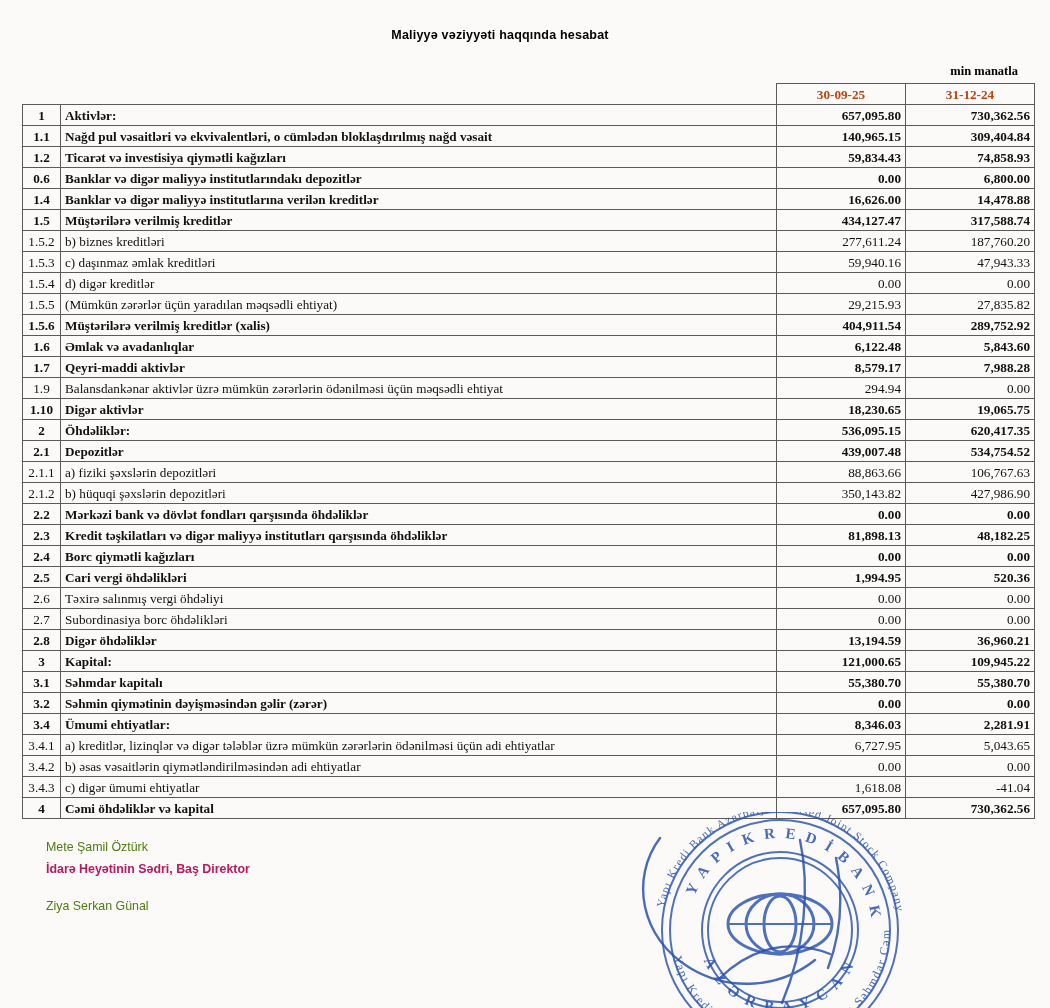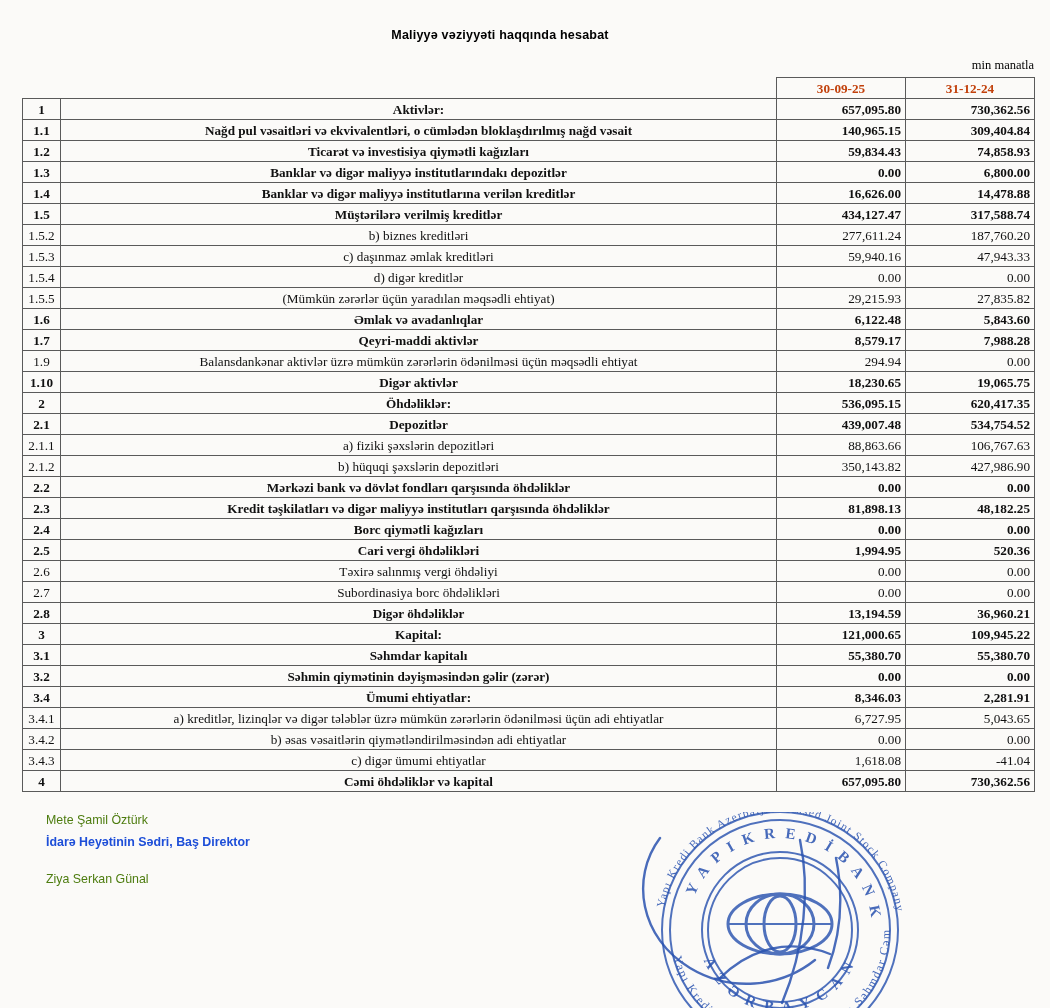--- a/index.html
+++ b/index.html
@@ -27,24 +27,24 @@
     font-weight: bold;
     font-size: 12.5px;
     letter-spacing: 0.2px;
     padding-top: 28px;
     padding-right: 50px;
     color: #000;
   }
   .units {
     text-align: right;
     font-family: "Liberation Serif", serif;
-    font-weight: normal;
+    font-weight: bold;
     font-size: 12.5px;
-    margin-top: 16px;
-    padding-right: 16px;
+    margin-top: 22px;
+    padding-right: 32px;
     color: #000;
   }
   table.fin {
     border-collapse: collapse;
     margin-top: 4px;
     margin-left: 22px;
     width: 1012px;
     table-layout: fixed;
   }
   table.fin td, table.fin th {
@@ -76,40 +76,40 @@
     font-weight: bold;
     font-size: 13px;
     color: #c2410c;
     height: 24px;
   }
   td.no {
     text-align: center;
     font-size: 12.6px;
   }
   td.name {
-    text-align: center;
+    text-align: left;
   }
   td.val {
     text-align: right;
     font-size: 12.8px;
     padding-right: 6px;
   }
   .bold { font-weight: bold; }
   .no.bold { font-weight: bold; }
 
   .signatures {
     margin-top: 18px;
     margin-left: 46px;
     font-family: "Liberation Sans", sans-serif;
     font-size: 12.4px;
     color: #3b3b46;
     line-height: 1.75;
   }
   .sig-name { color: #4d7c0f; }
-  .sig-title { color: #1d4ed8; font-weight: bold; }
+  .sig-title { color: #be185d; font-weight: bold; }
   .sig-gap { height: 16px; }
 
   
   .stamp {
     position: absolute;
     left: 640px;
     top: 812px;
     width: 300px;
     height: 196px;
     pointer-events: none;
@@ -161,21 +161,21 @@
           <td class="val bold">140,965.15</td>
           <td class="val bold">309,404.84</td>
         </tr>
         <tr>
           <td class="no bold">1.2</td>
           <td class="name bold">Ticarət və investisiya qiymətli kağızları</td>
           <td class="val bold">59,834.43</td>
           <td class="val bold">74,858.93</td>
         </tr>
         <tr>
-          <td class="no bold">1.3</td>
+          <td class="no bold">0.6</td>
           <td class="name bold">Banklar və digər maliyyə institutlarındakı depozitlər</td>
           <td class="val bold">0.00</td>
           <td class="val bold">6,800.00</td>
         </tr>
         <tr>
           <td class="no bold">1.4</td>
           <td class="name bold">Banklar və digər maliyyə institutlarına verilən kreditlər</td>
           <td class="val bold">16,626.00</td>
           <td class="val bold">14,478.88</td>
         </tr>
@@ -201,20 +201,26 @@
           <td class="no">1.5.4</td>
           <td class="name">d) digər kreditlər</td>
           <td class="val">0.00</td>
           <td class="val">0.00</td>
         </tr>
         <tr>
           <td class="no">1.5.5</td>
           <td class="name">(Mümkün zərərlər üçün yaradılan məqsədli ehtiyat)</td>
           <td class="val">29,215.93</td>
           <td class="val">27,835.82</td>
+        </tr>
+        <tr>
+          <td class="no bold">1.5.6</td>
+          <td class="name bold">Müştərilərə verilmiş kreditlər (xalis)</td>
+          <td class="val bold">404,911.54</td>
+          <td class="val bold">289,752.92</td>
         </tr>
         <tr>
           <td class="no bold">1.6</td>
           <td class="name bold">Əmlak və avadanlıqlar</td>
           <td class="val bold">6,122.48</td>
           <td class="val bold">5,843.60</td>
         </tr>
         <tr>
           <td class="no bold">1.7</td>
           <td class="name bold">Qeyri-maddi aktivlər</td>

